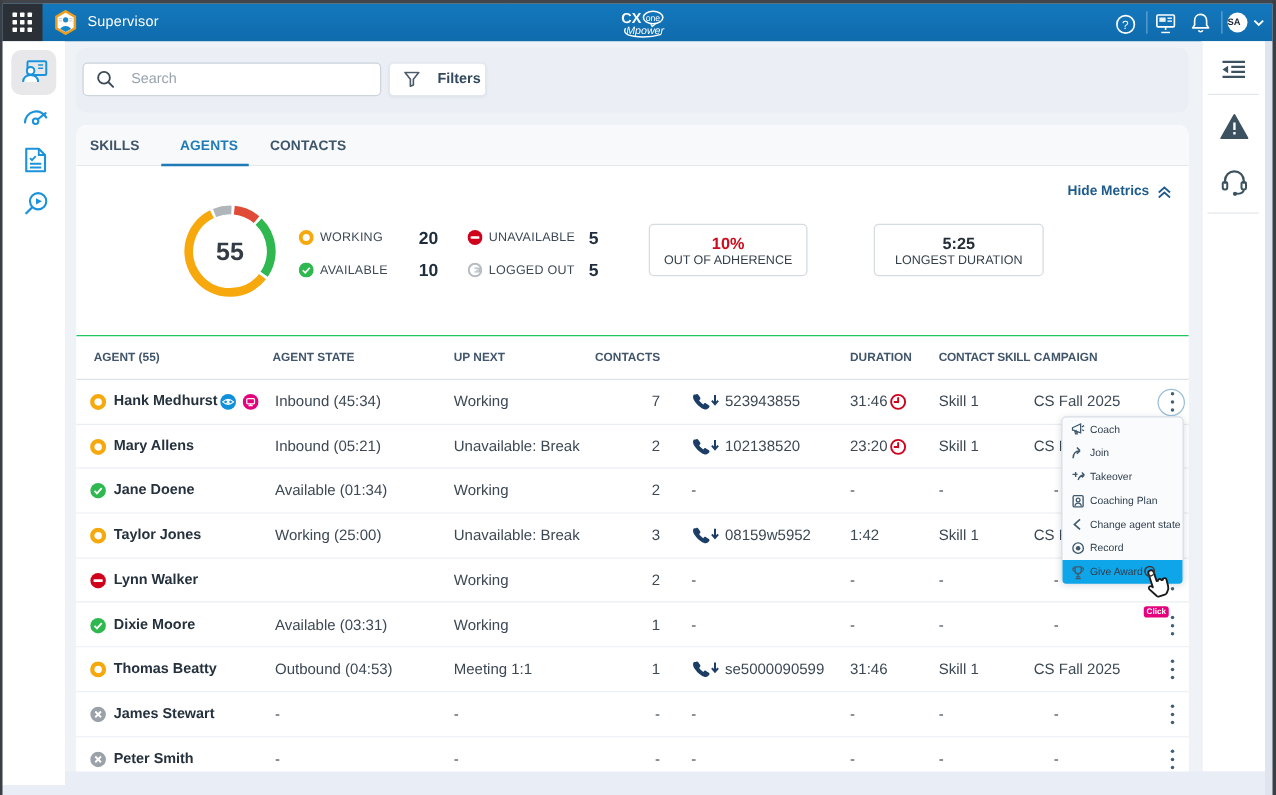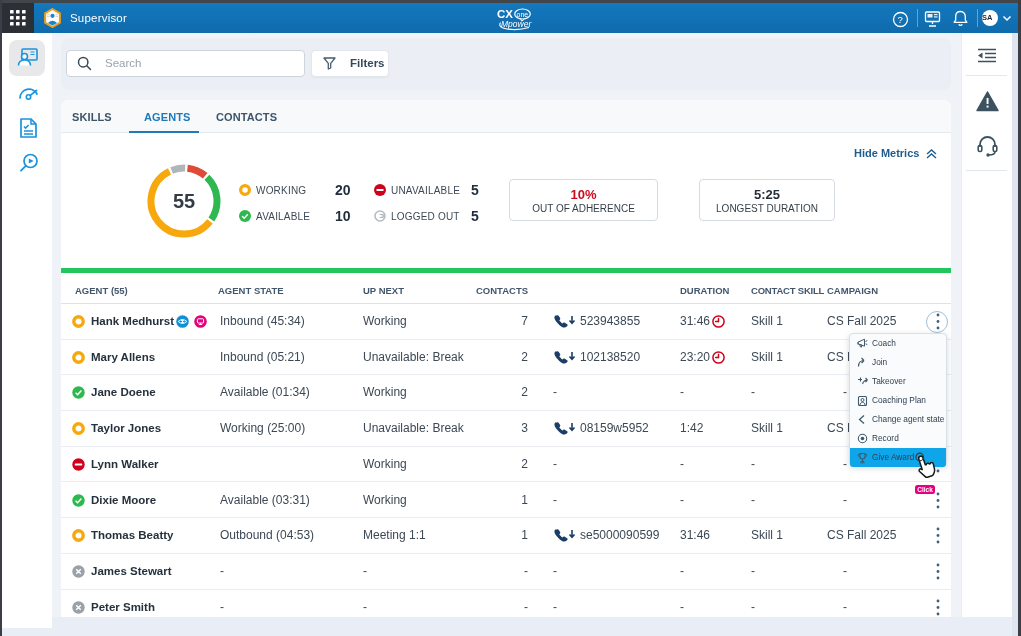--- a/index.html
+++ b/index.html
@@ -31,21 +31,21 @@
 #tabUnderline{left:68px;top:31px;width:70px;height:2px;background:#1e7bb8}
 
 #hideMetrics{left:793px;top:47px;font-size:11px;font-weight:bold;color:#1f5c8e}
 .legIcon{width:12px;height:12px}
 .legLab{font-size:10px;color:#3d4a56;letter-spacing:.2px}
 .legVal{font-size:14px;font-weight:bold;color:#1f2d3d}
 .mcard{top:79px;height:42px;background:#fff;border:1px solid #d5dbe1;border-radius:4px;text-align:center}
 .mcard .v{display:block;margin-top:8px;font-size:13px;font-weight:bold;color:#242f3a;line-height:14px}
 .mcard .l{display:block;font-size:10px;color:#333f4a;line-height:13px}
 
-#thead{left:0;top:168px;width:890px;height:36px;border-top:5px solid #22c55e;border-bottom:1px solid #dde3e9}
+#thead{left:0;top:168px;width:890px;height:36px;border-top:1px solid #22c55e;border-bottom:1px solid #dde3e9}
 .th{position:absolute;top:0;height:36px;line-height:36px;font-size:9.5px;font-weight:bold;color:#42566b;letter-spacing:0}
 .row{position:absolute;left:0;width:890px;height:36px;border-bottom:1px solid #e9edf2;background:#fff}
 .cell{position:absolute;top:0;height:35px;line-height:35px;font-size:12px;color:#3c4854;white-space:nowrap}
 .name{font-weight:bold;font-size:11.5px;color:#25313d}
 .sticon{position:absolute;top:11px;width:13px;height:13px}
 .num{left:380px;width:87px;text-align:right}
 .dots{position:absolute;left:870px;top:0;width:14px;height:35px}
 
 #menu{left:849px;top:333px;width:98px;height:133px;background:#fafbfc;border:1px solid #d8dfe6;border-radius:4px;box-shadow:0 2px 6px rgba(30,50,70,.18);z-index:40}
 .mi{position:absolute;left:0;width:96px;height:19px}
@@ -206,21 +206,21 @@
     </svg>
   <div class="abs legLab" style="left:330px;top:85px">UNAVAILABLE</div>
   <div class="abs legVal" style="left:410px;top:82px">5</div>
   <svg class="abs legIcon" style="left:313px;top:110px" viewBox="0 0 12 12">
       <circle cx="6" cy="6" r="5" fill="none" stroke="#b6bcc2" stroke-width="1.6"></circle>
       <rect x="5" y="4" width="5" height="4" fill="#fff"></rect>
       <path d="M5.5 4.5 h4 v3 h-4 M7 6 h3" stroke="#b6bcc2" stroke-width="1" fill="none"></path>
     </svg>
   <div class="abs legLab" style="left:330px;top:111px">LOGGED OUT</div>
   <div class="abs legVal" style="left:410px;top:108px">5</div>
-  <div class="abs mcard" style="left:448px;width:149px">
+  <div class="abs mcard" style="left:458px;width:127px">
     <span class="v" style="color:#cc0c1c">10%</span>
       <span class="l">OUT OF ADHERENCE</span>
   </div>
   <div class="abs mcard" style="left:638px;width:136px">
     <span class="v">5:25</span>
       <span class="l">LONGEST DURATION</span>
   </div>
   <div class="abs" id="hideMetrics">Hide Metrics</div>
   <svg class="abs" style="left:864px;top:48px" width="13" height="12" viewBox="0 0 13 12">
     <path d="M2 6 L6.5 2 L11 6 M2 10 L6.5 6 L11 10" fill="none" stroke="#1f5c8e" stroke-width="1.4"></path>

